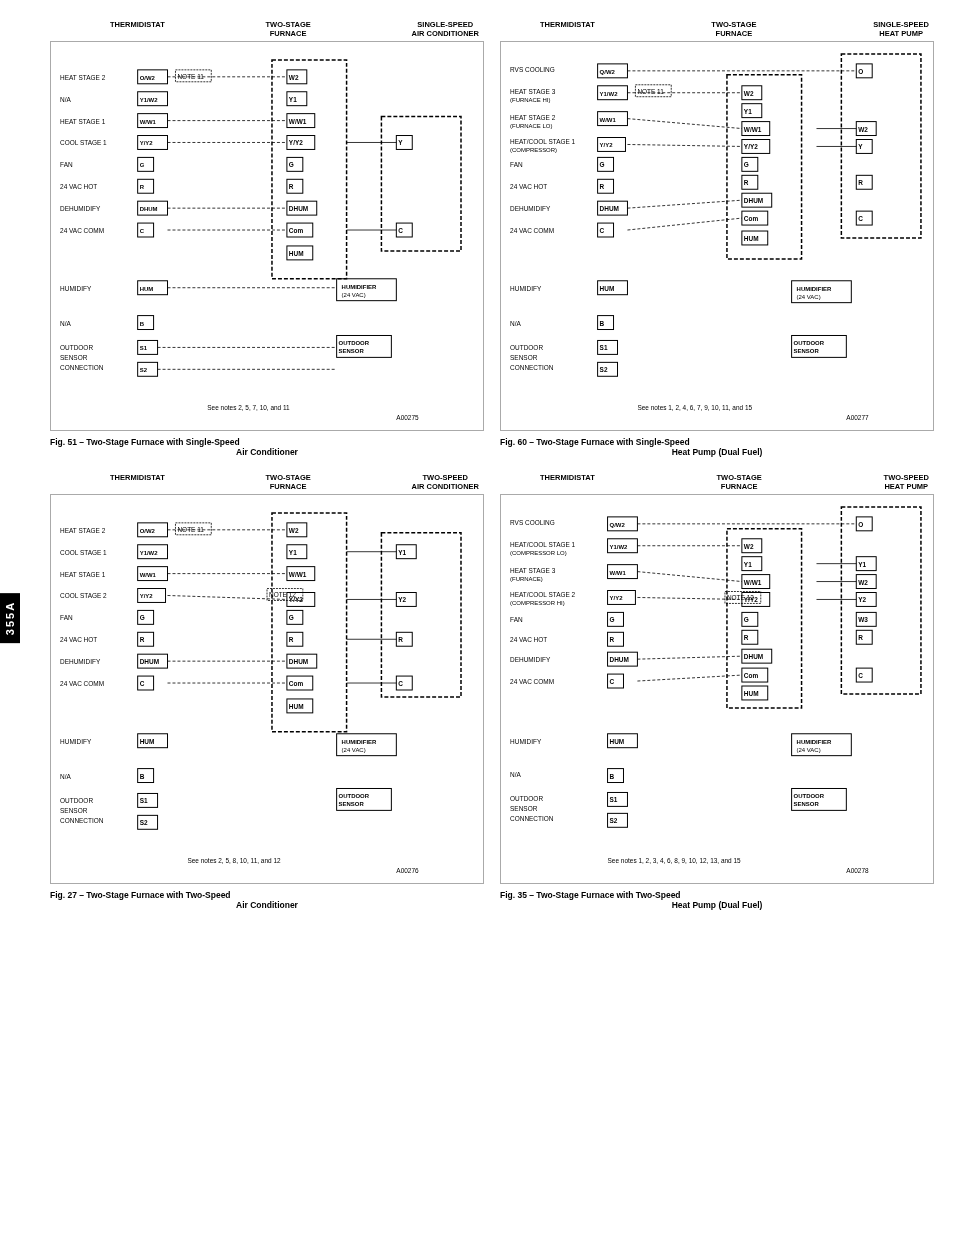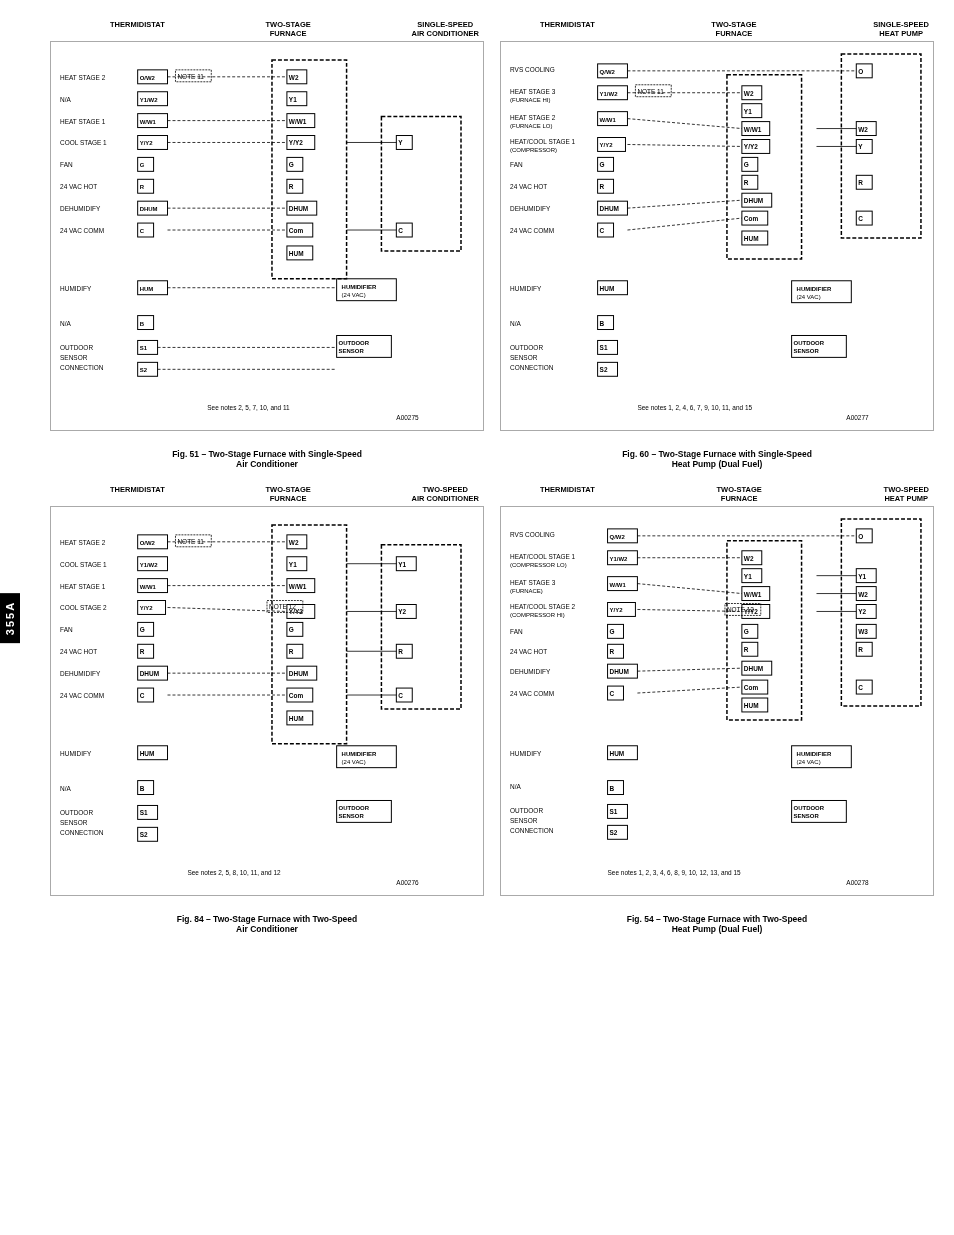--- a/index.html
+++ b/index.html
@@ -21,22 +21,22 @@
       display: grid;
       grid-template-columns: 1fr 1fr;
       gap: 16px;
     }
     .diagram-block {
       position: relative;
     }
     .diagram-caption {
       font-size: 8.5px;
       font-weight: bold;
-      text-align: center;
-      margin-top: 18px;
+      text-align: left;
+      margin-top: 6px;
     }
     .diagram-caption-sub {
       font-size: 8.5px;
       font-weight: bold;
       text-align: center;
     }
     .diag-area {
       border: 1px solid #aaa;
       position: relative;
       background: #fff;
@@ -459,21 +459,21 @@
             <text x="285" y="258" font-size="6" font-family="Arial">(24 VAC)</text>
 
             <rect x="280" y="295" width="55" height="22" fill="none" stroke="#000" stroke-width="1"></rect>
             <text x="282" y="305" font-size="6" font-family="Arial" font-weight="bold">OUTDOOR</text>
             <text x="282" y="313" font-size="6" font-family="Arial" font-weight="bold">SENSOR</text>
 
             <text x="130" y="370" font-size="6.5" font-family="Arial">See notes 2, 5, 8, 10, 11, and 12</text>
             <text x="340" y="380" font-size="6.5" font-family="Arial">A00276</text>
           </svg>
         </div>
-        <div class="diagram-caption">Fig. 84 – Two-Stage Furnace with Two-Speed</div>
+        <div class="diagram-caption">Fig. 27 – Two-Stage Furnace with Two-Speed</div>
         <div class="diagram-caption-sub">Air Conditioner</div>
       </div>
 
       <div class="diagram-block">
         <div style="display:flex; justify-content:space-between; font-size:7.5px; font-weight:bold; text-align:center; margin-bottom:3px; padding: 0 5px 0 40px;">
           <span>THERMIDISTAT</span>
           <span style="text-align:center;">TWO-STAGE<br>FURNACE</span>
           <span style="text-align:center;">TWO-SPEED<br>HEAT PUMP</span>
         </div>
         <div class="diag-area">
@@ -602,20 +602,20 @@
             <text x="290" y="258" font-size="6" font-family="Arial">(24 VAC)</text>
 
             <rect x="285" y="295" width="55" height="22" fill="none" stroke="#000" stroke-width="1"></rect>
             <text x="287" y="305" font-size="6" font-family="Arial" font-weight="bold">OUTDOOR</text>
             <text x="287" y="313" font-size="6" font-family="Arial" font-weight="bold">SENSOR</text>
 
             <text x="100" y="370" font-size="6.5" font-family="Arial">See notes 1, 2, 3, 4, 6, 8, 9, 10, 12, 13, and 15</text>
             <text x="340" y="380" font-size="6.5" font-family="Arial">A00278</text>
           </svg>
         </div>
-        <div class="diagram-caption">Fig. 54 – Two-Stage Furnace with Two-Speed</div>
+        <div class="diagram-caption">Fig. 35 – Two-Stage Furnace with Two-Speed</div>
         <div class="diagram-caption-sub">Heat Pump (Dual Fuel)</div>
       </div>
 
     </div>
 
   </div>
 </div>
 
 </body></html>

